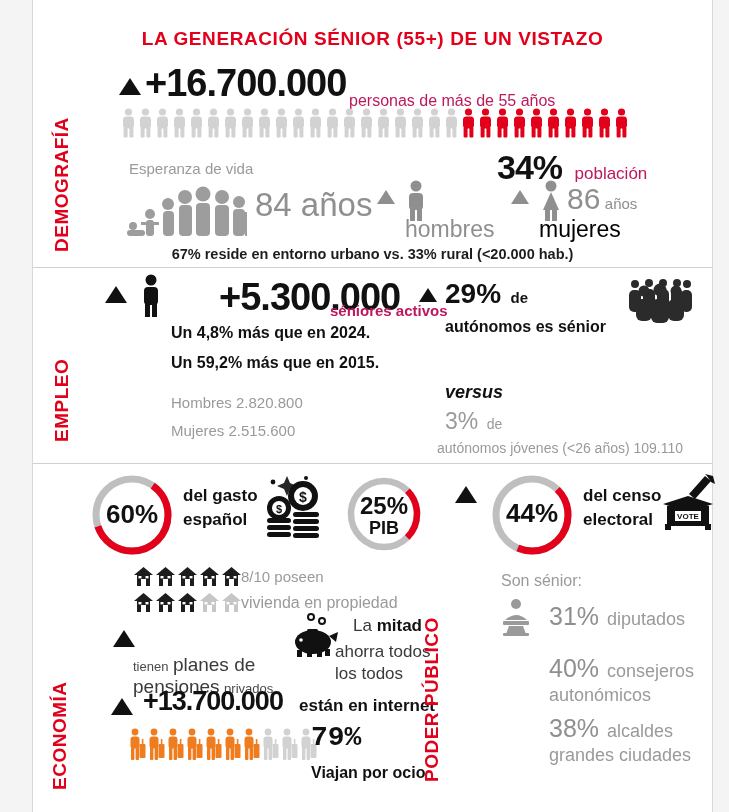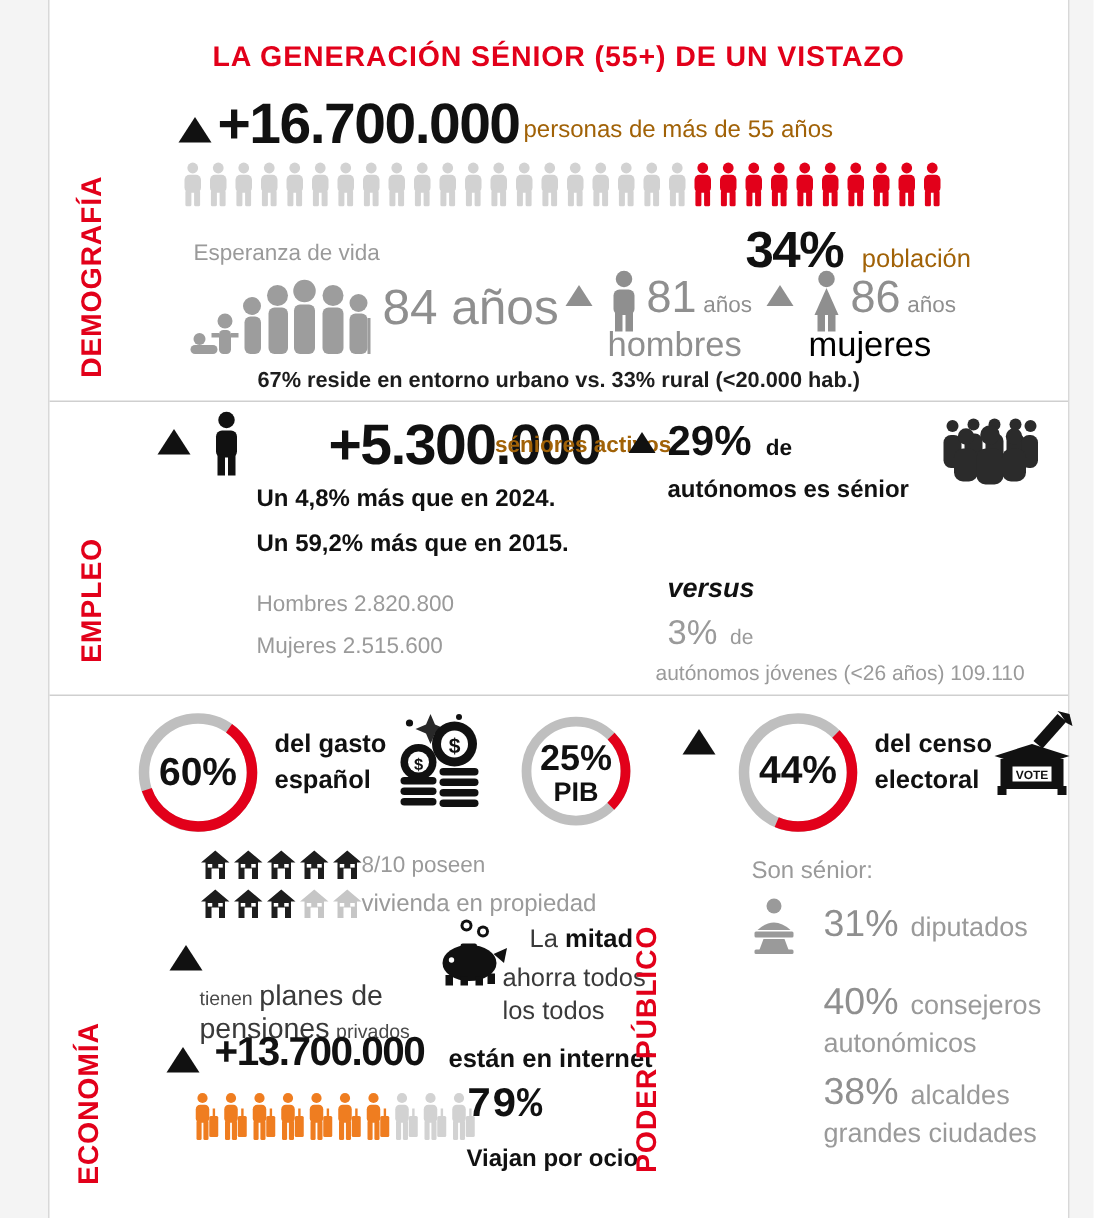--- a/index.html
+++ b/index.html
@@ -32,21 +32,21 @@
 
   
   .tri{
     display:inline-block;width:0;height:0;vertical-align:middle;
     border-left:11px solid transparent;border-right:11px solid transparent;
     border-bottom:17px solid #111;
   }
   .tri.sm{border-left-width:9px;border-right-width:9px;border-bottom-width:14px;}
 
   .bignum{font-size:38px;font-weight:bold;color:#111;letter-spacing:-1px;}
-  .lbl-dark{font-size:16px;color:#a16207;}
+  .lbl-dark{font-size:16px;color:#be185d;margin-top:14px;}
   .lbl-gray{font-size:16px;color:#9a9a9a;}
   .gray-big{font-size:31px;color:#8f8f8f;font-weight:bold;}
 
   
   .people-row{position:absolute;display:flex;gap:2px;align-items:flex-end;}
 
   svg{display:block;}
 
   .note-center{
     position:absolute;left:0;right:0;text-align:center;
@@ -415,24 +415,20 @@
     <div style="position:absolute;left:372px;top:180px;">
       <svg width="22" height="42" viewBox="0 0 22 42">
           <g fill="#8f8f8f">
             <circle cx="11" cy="6" r="5.5"></circle>
             <rect x="4" y="13" width="14" height="17" rx="4"></rect>
             <rect x="5" y="28" width="5" height="13"></rect>
             <rect x="12" y="28" width="5" height="13"></rect>
           </g>
         </svg>
     </div>
-    <div style="position:absolute;left:398px;top:182px;">
-      <span style="font-size:30px;color:#8f8f8f;">81</span>
-      <span style="font-size:15px;color:#8f8f8f;">años</span>
-    </div>
     <div style="position:absolute;left:372px;top:216px;font-size:23px;color:#8f8f8f;">hombres</div>
 
     <span class="tri sm" style="position:absolute;left:478px;top:190px;border-bottom-color:#8f8f8f;"></span>
     <div style="position:absolute;left:506px;top:180px;">
       <svg width="24" height="42" viewBox="0 0 24 42">
           <g fill="#8f8f8f">
             <circle cx="12" cy="6" r="5.5"></circle>
             <path d="M12 12 L20 30 L4 30 Z"></path>
             <rect x="6" y="30" width="5" height="11"></rect>
             <rect x="13" y="30" width="5" height="11"></rect>

